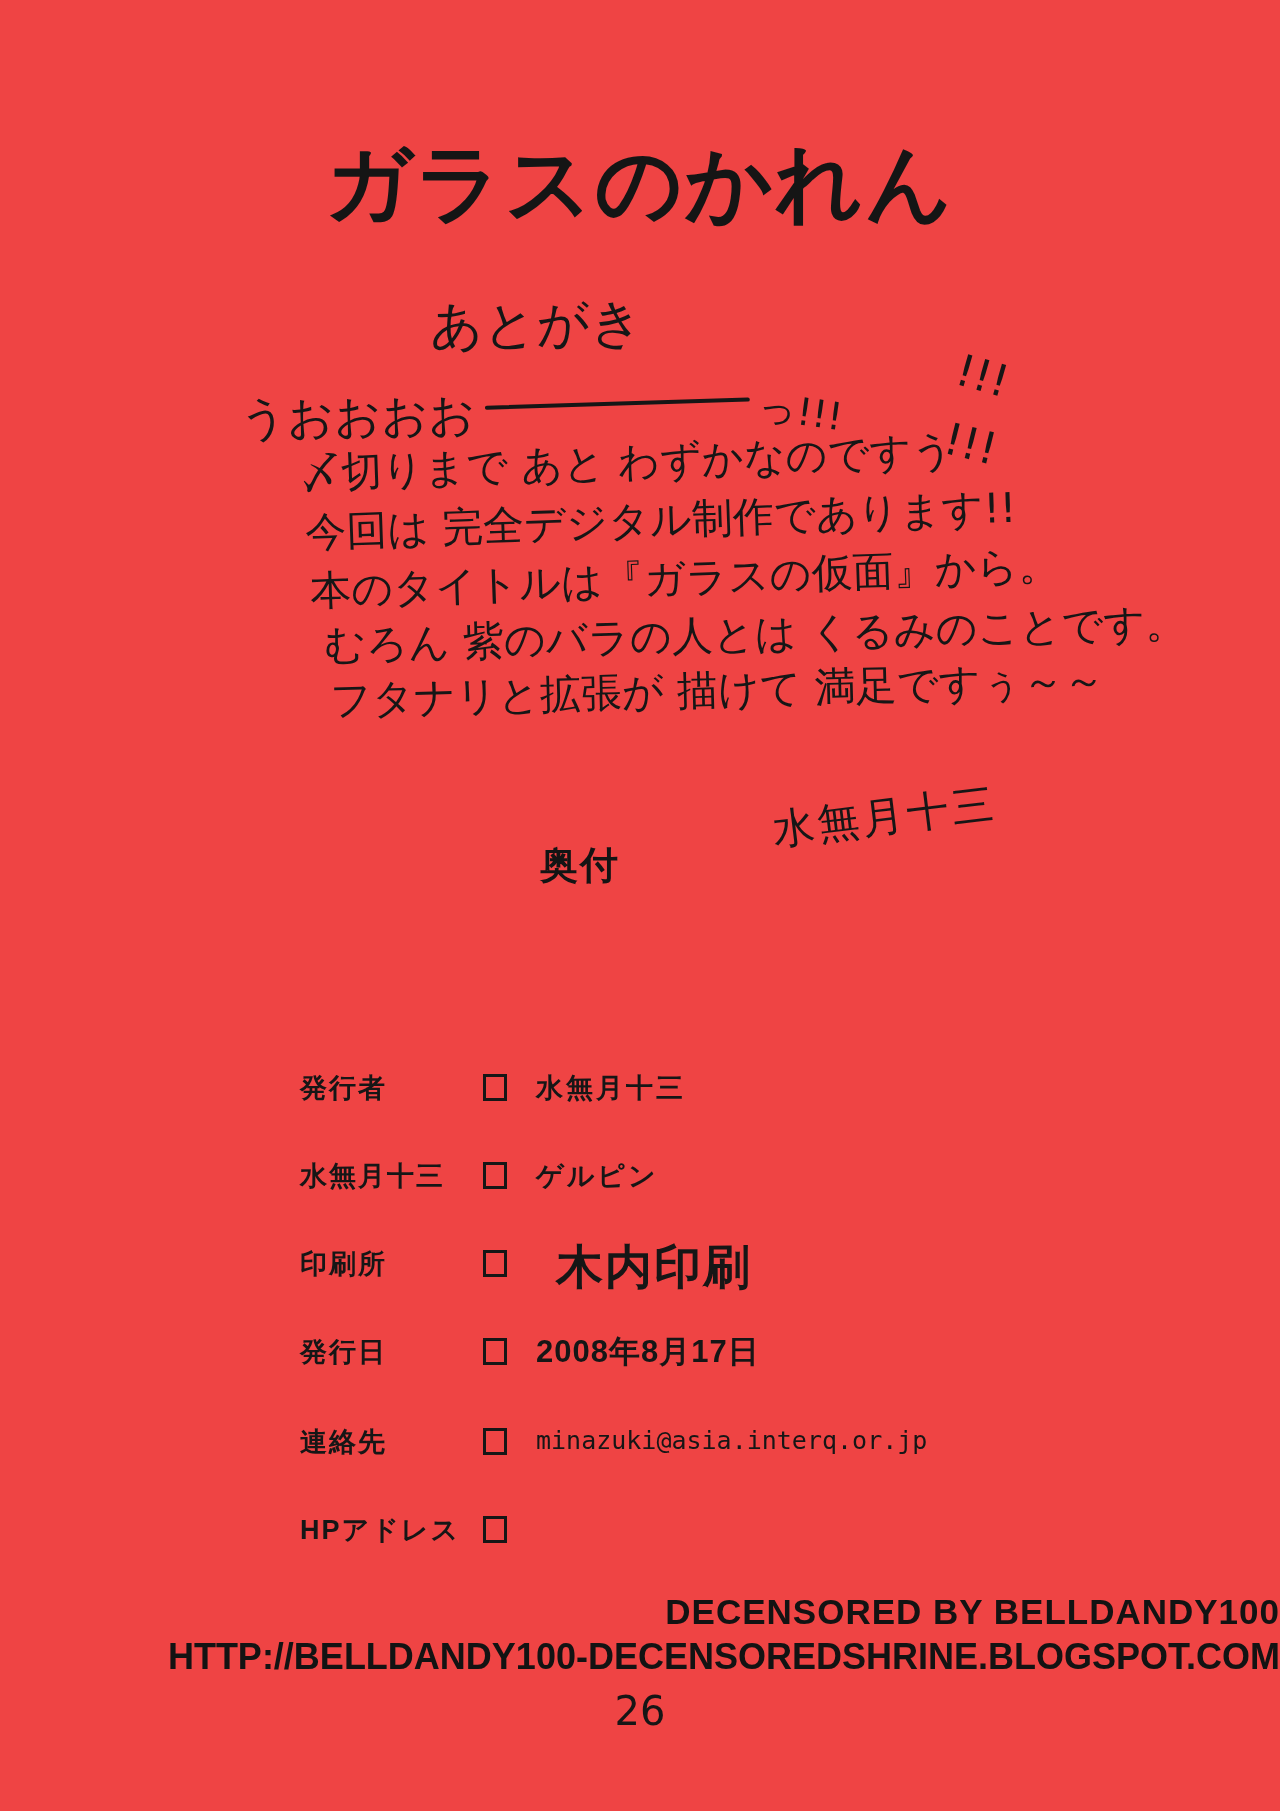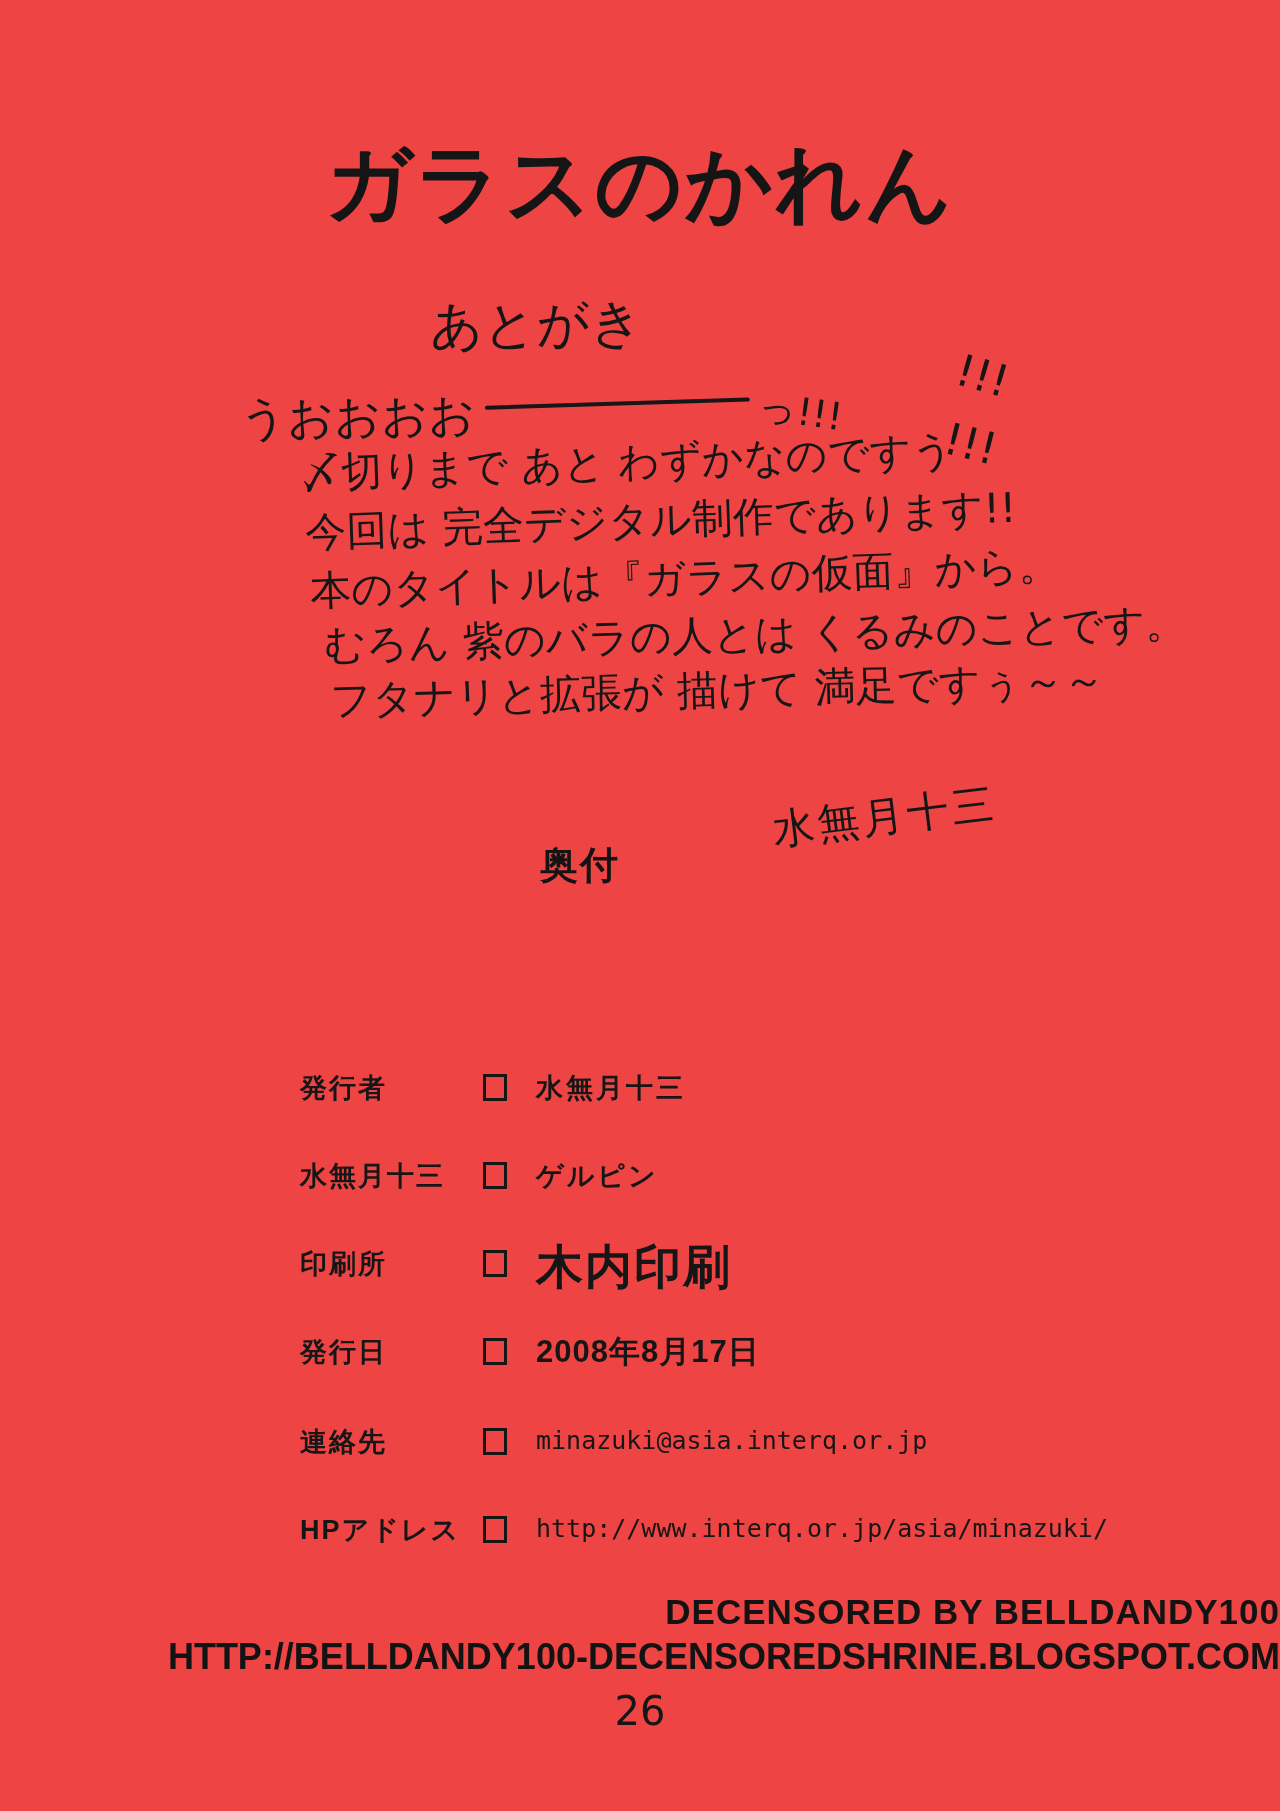--- a/index.html
+++ b/index.html
@@ -82,21 +82,21 @@
     position: absolute; left: 483px; top: 4px;
     width: 18px; height: 21px;
     border: 3px solid #161616;
     background: transparent;
   }
   .cell-value {
     position: absolute; left: 536px; top: 0;
     font-size: 27px; font-weight: 700; letter-spacing: 3px;
     color: #161616; white-space: nowrap;
   }
-  .row-2 .cell-value { font-size: 47px; letter-spacing: 2px; top: -10px; }
+  .row-2 .cell-value { font-size: 47px; letter-spacing: 2px; top: -10px; margin-left: 20px; }
   .row-3 .cell-value { font-size: 31px; letter-spacing: 1px; top: -3px; }
   .row-4 .cell-value, .row-5 .cell-value {
     font-family: "DejaVu Sans Mono", monospace;
     font-size: 25px; font-weight: 400; letter-spacing: 0;
     top: 2px;
   }
   
   .credit {
     position: absolute; left: 0; width: 100%;
     text-align: right;
@@ -163,21 +163,20 @@
       <span class="cell-value">2008年8月17日</span>
     </div>
     <div class="row row-4">
       <span class="cell-label">連絡先</span>
       <span class="cell-box"></span>
       <span class="cell-value">minazuki@asia.interq.or.jp</span>
     </div>
     <div class="row row-5">
       <span class="cell-label">HPアドレス</span>
       <span class="cell-box"></span>
-      <span class="cell-value">http://www.interq.or.jp/asia/minazuki/</span>
     </div>
   </div>
 
   <div class="credit credit-1">DECENSORED BY BELLDANDY100</div>
   <div class="credit credit-2">HTTP://BELLDANDY100-DECENSOREDSHRINE.BLOGSPOT.COM</div>
   <div class="page-number">26</div>
 
 </div>
 
 </body></html>

